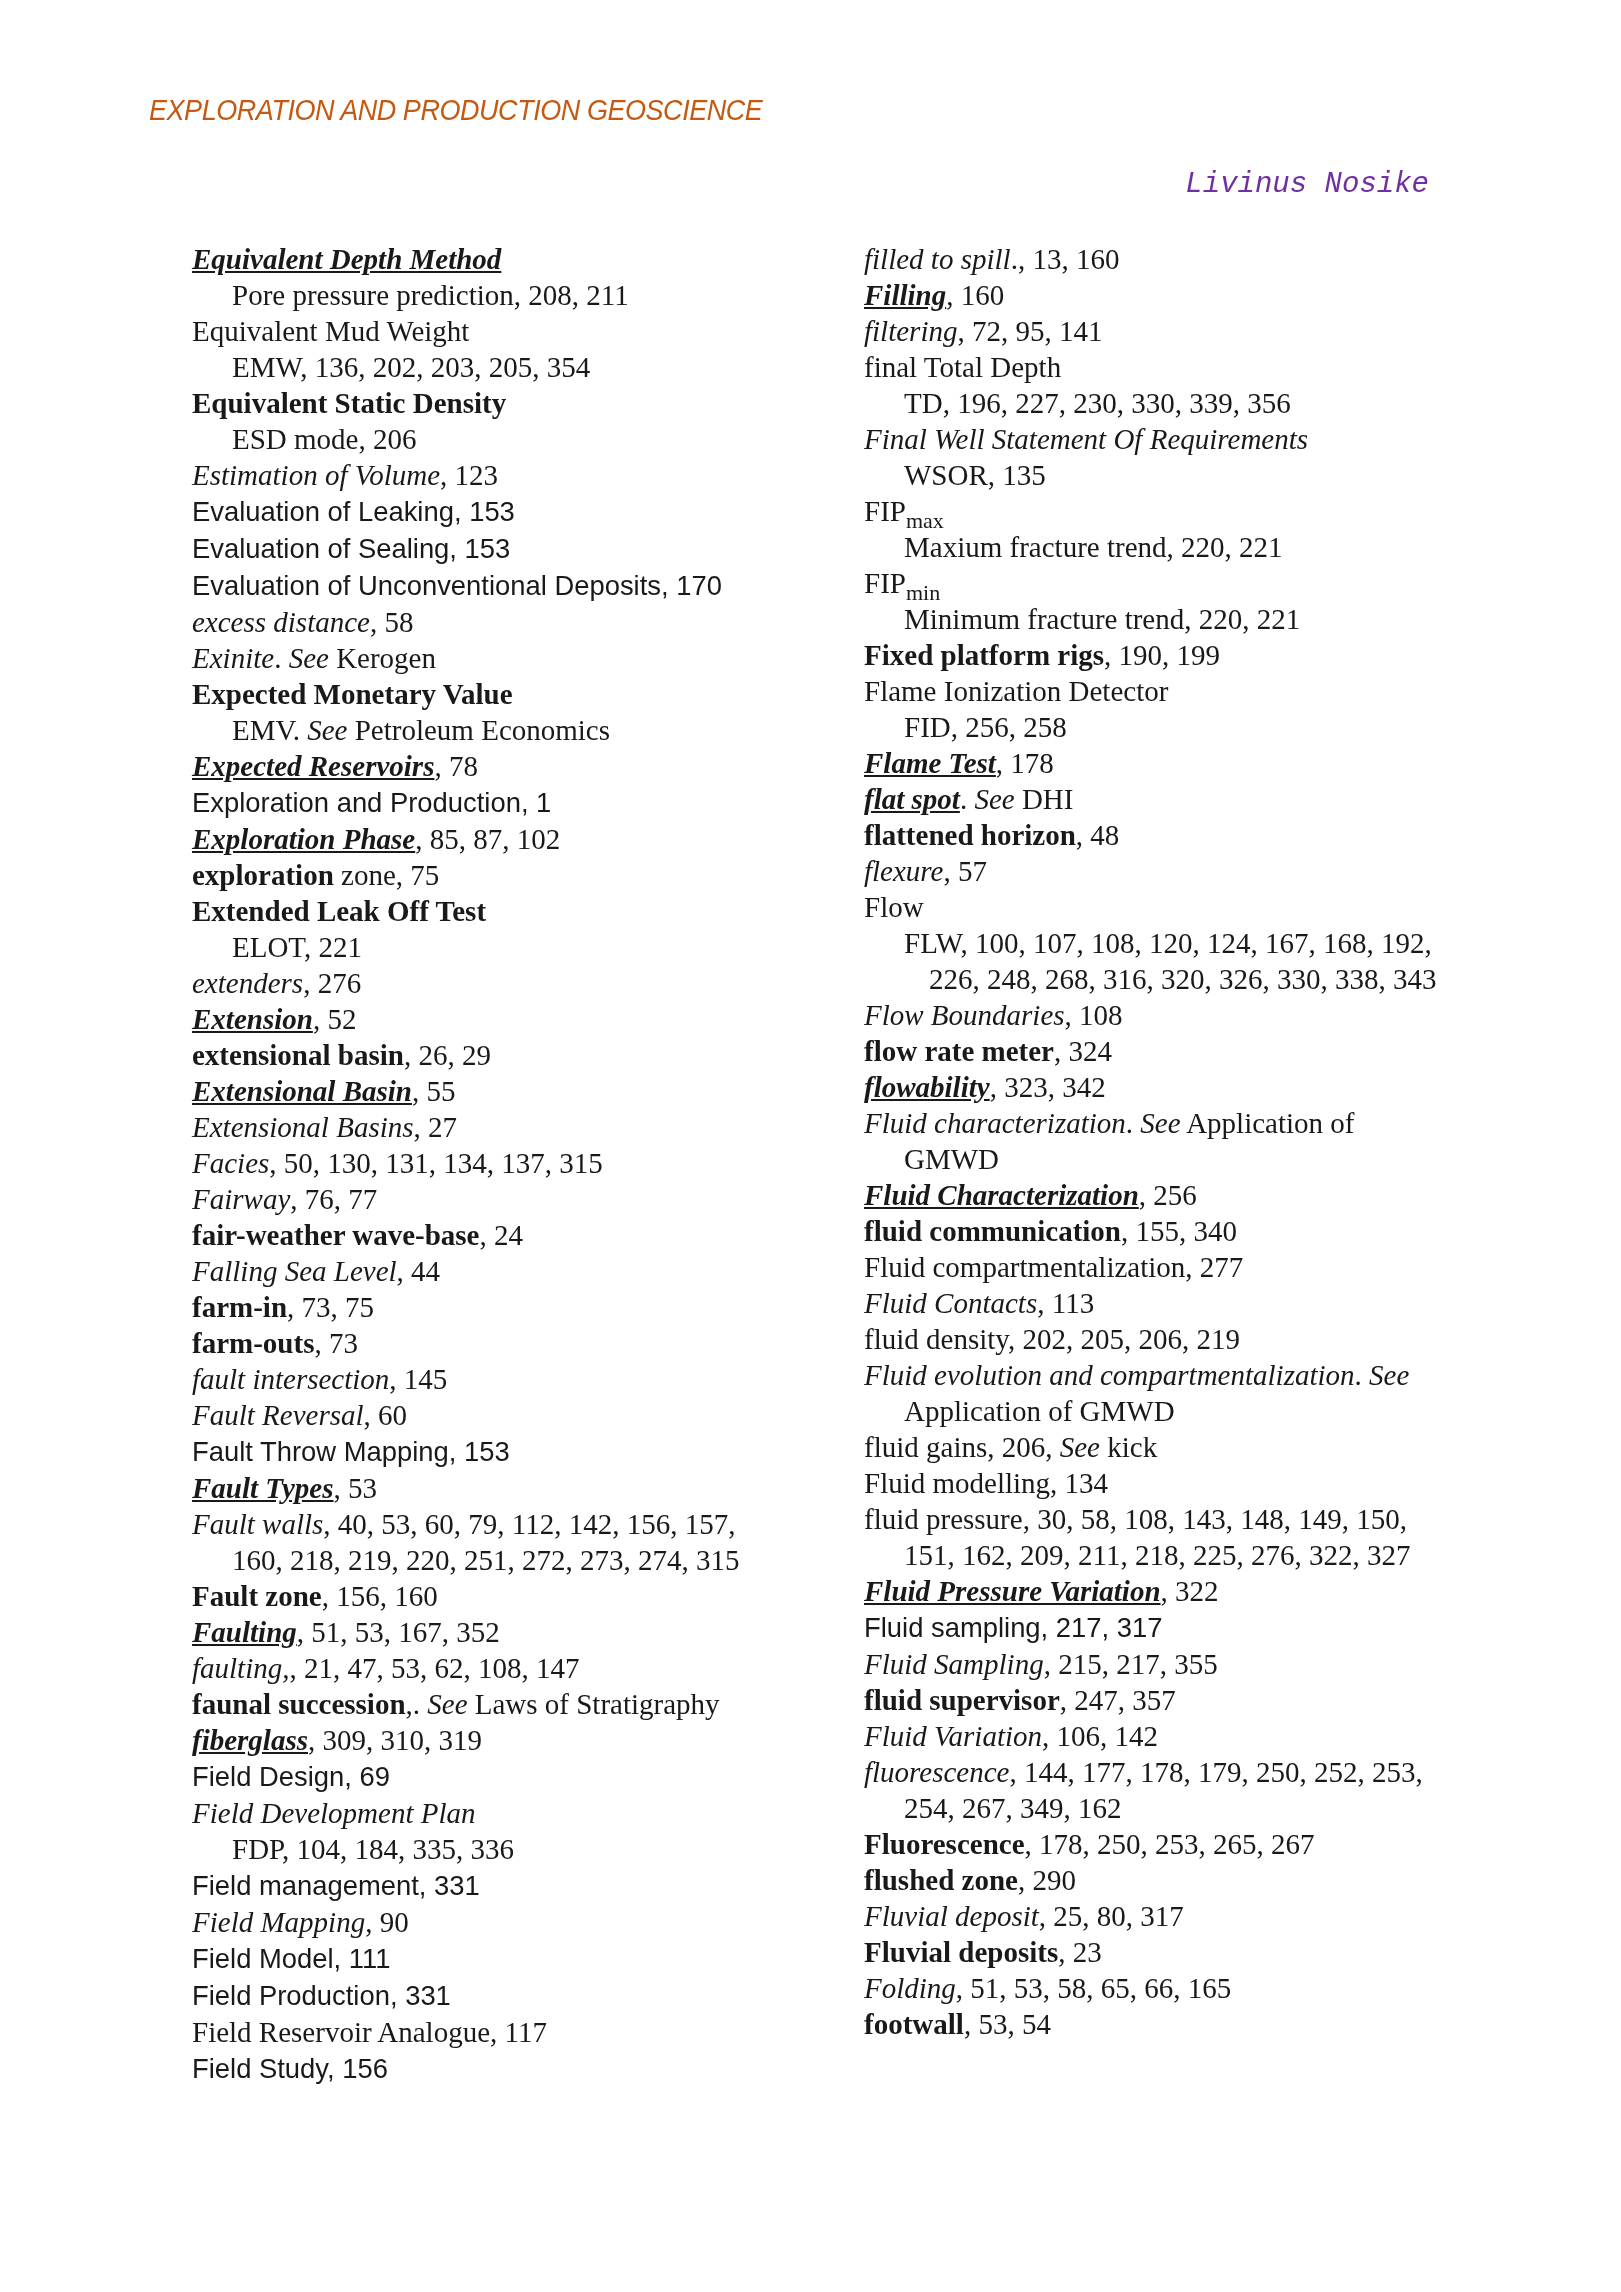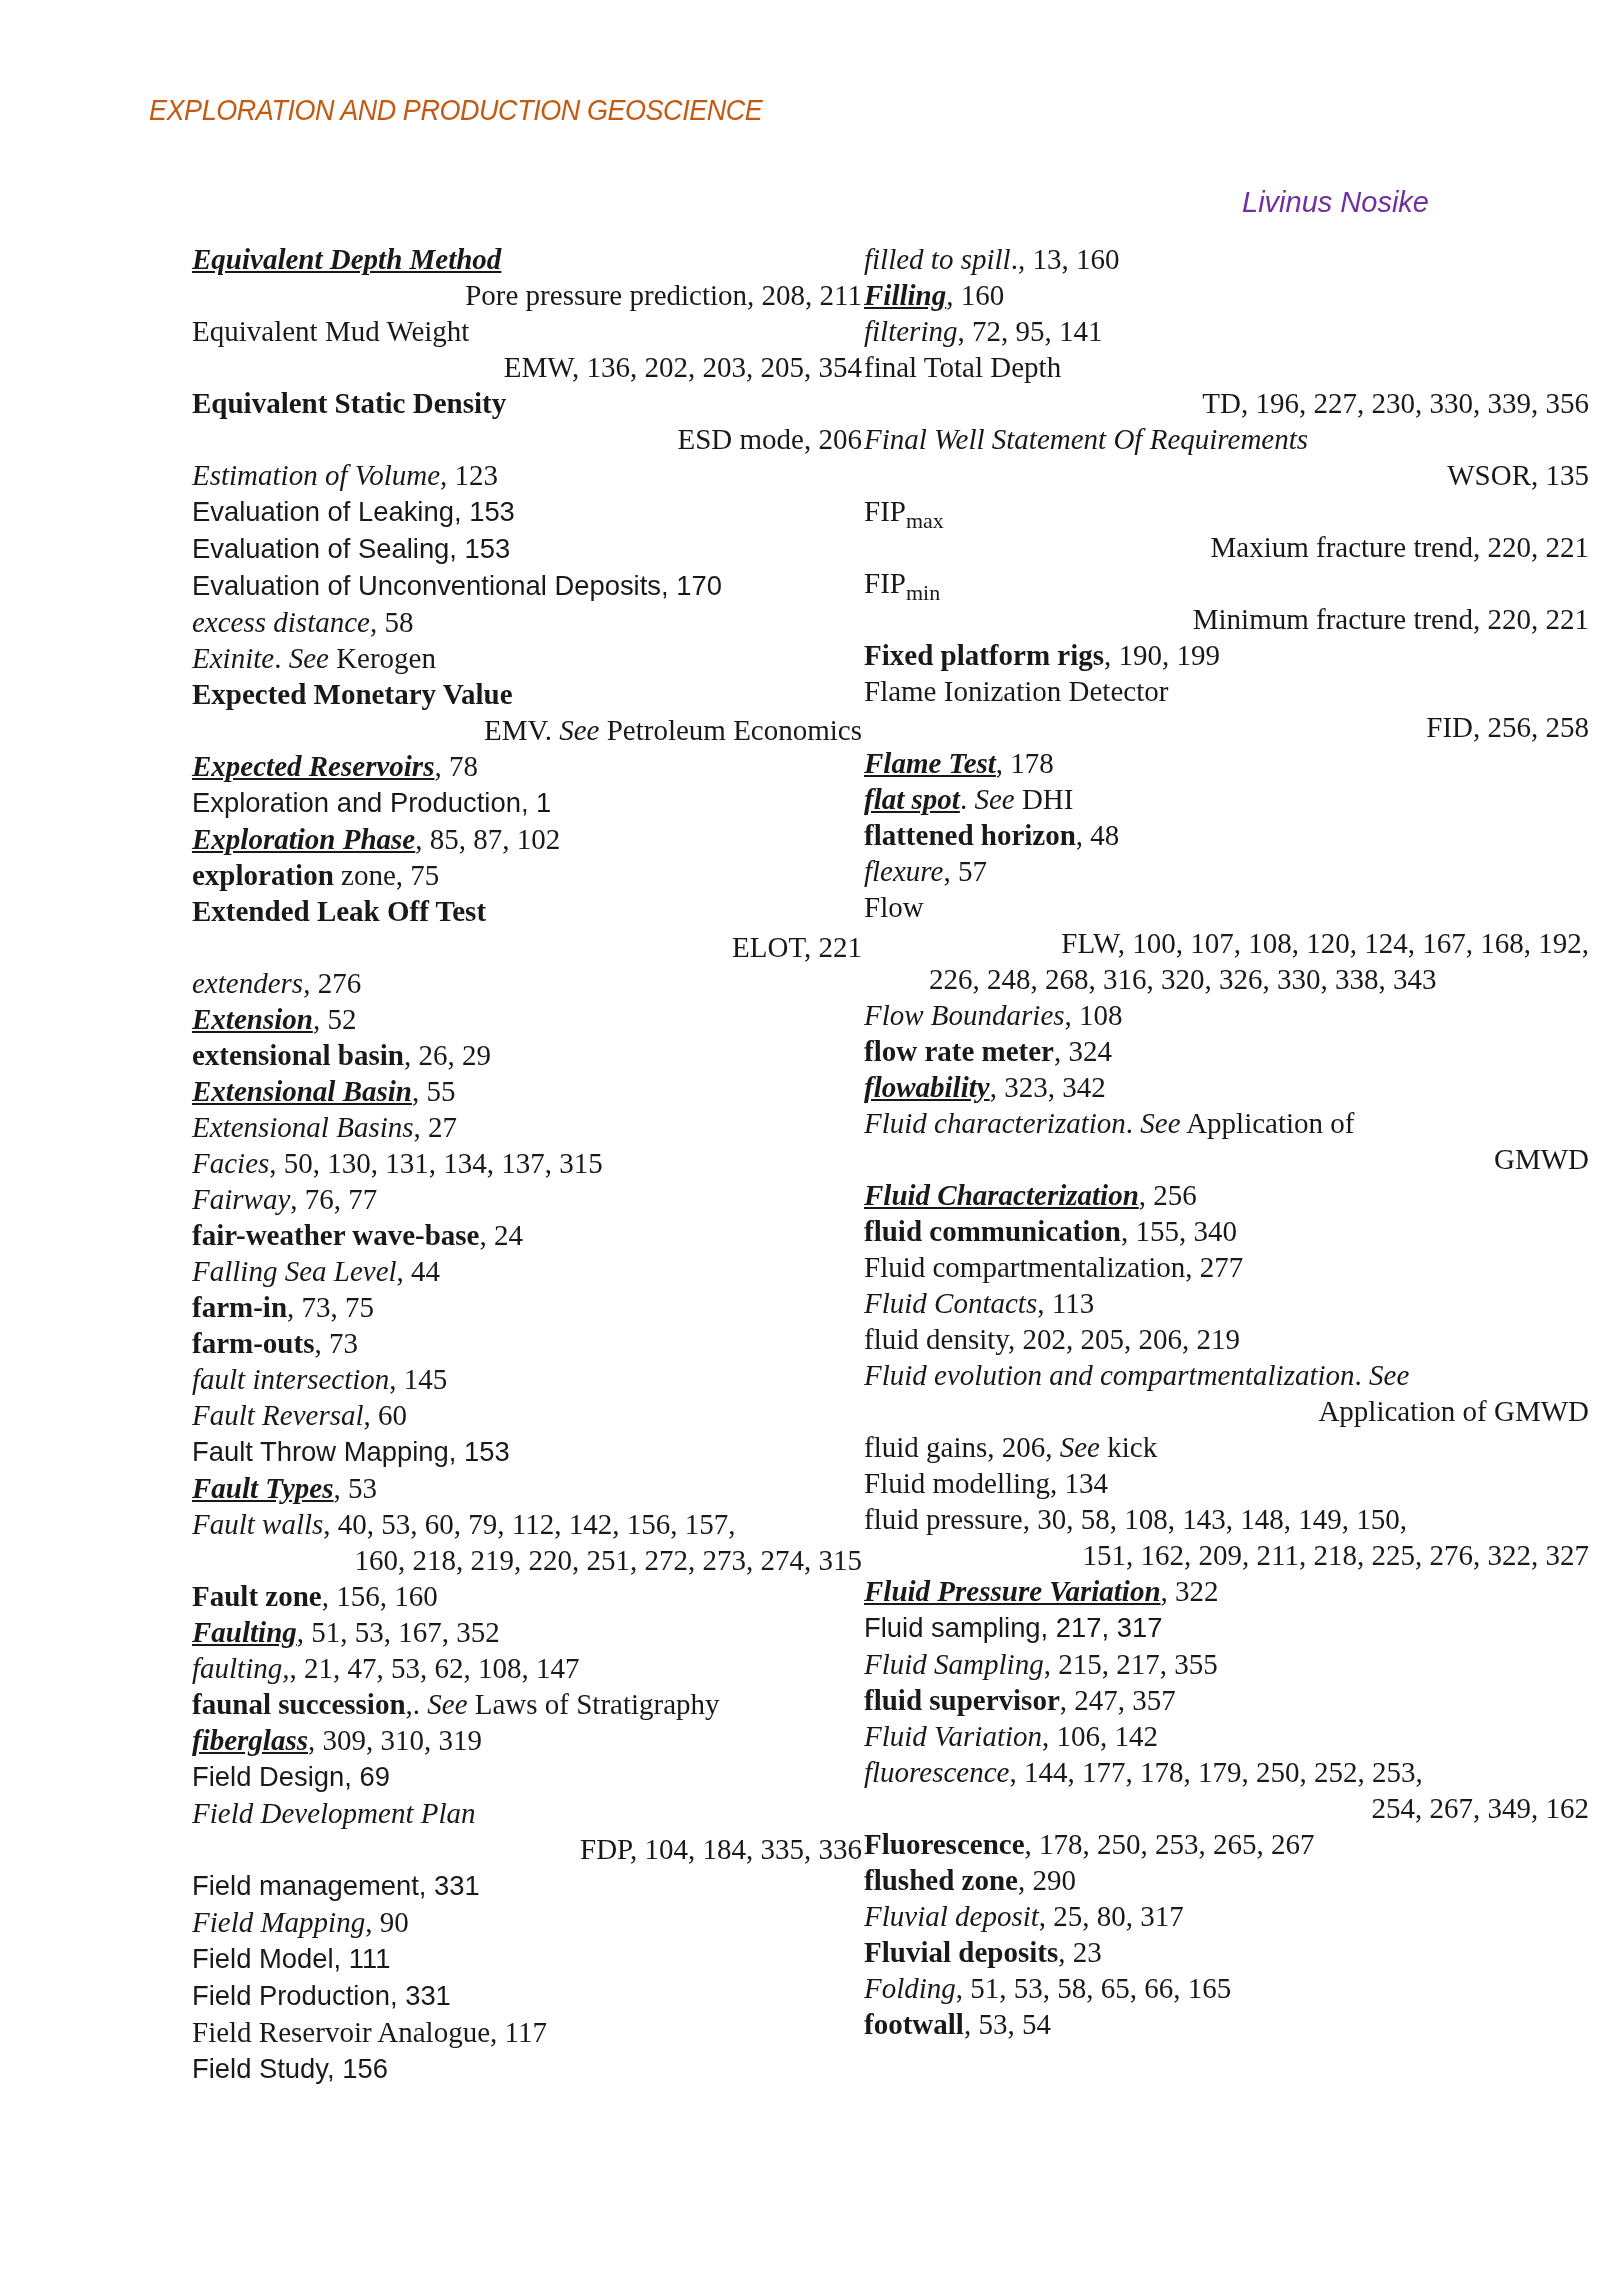--- a/index.html
+++ b/index.html
@@ -22,40 +22,39 @@
     line-height:35px;
     letter-spacing:-0.5px;
     transform:scaleX(0.9);
     transform-origin:left center;
     white-space:nowrap;
   }
   .author{
     position:absolute;
     right:192px;
     top:167px;
-    font-family:Liberation Sans, sans-serif;
+    font-family:Liberation Mono, monospace;
     font-style:italic;
     font-size:29px;
     line-height:35px;
     white-space:nowrap;
     text-align:left;
-    margin-top:18px;
   }
   .col{
     position:absolute;
     top:241px;
     white-space:nowrap;
     font-size:29px;
     line-height:36px;
   }
   .col-left{ left:192px; width:670px; }
   .col-right{ left:864px; width:725px; }
   .line{ white-space:nowrap; }
   .ind0{ padding-left:0; }
-  .ind1{ padding-left:40px;text-align:right; }
+  .ind1{ padding-left:40px; }
   .ind2{ padding-left:65px; }
   .s-n{ }
   .s-b{ font-weight:bold; }
   .s-i{ font-style:italic; }
   .s-bi{ font-weight:bold; font-style:italic;text-decoration:underline; }
   .s-sn{ font-family:"Liberation Sans", sans-serif; font-size:27.4px; }
   .s-sub{ vertical-align:sub; font-size:22px; line-height:0; }
 </style>
 </head>
 <body>

